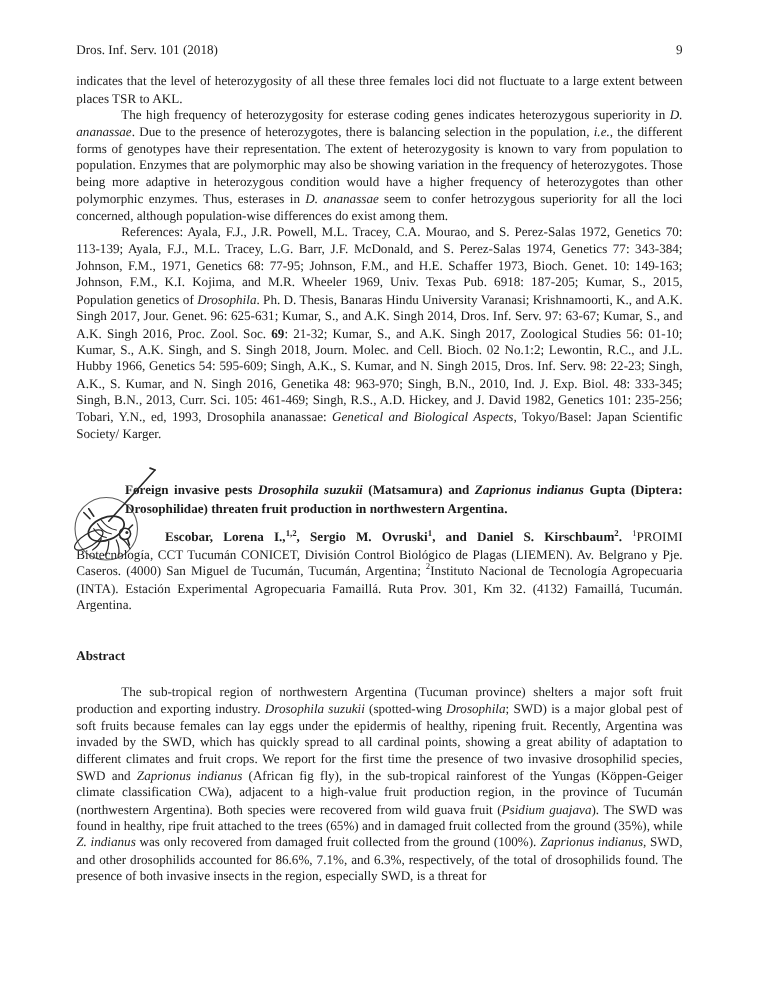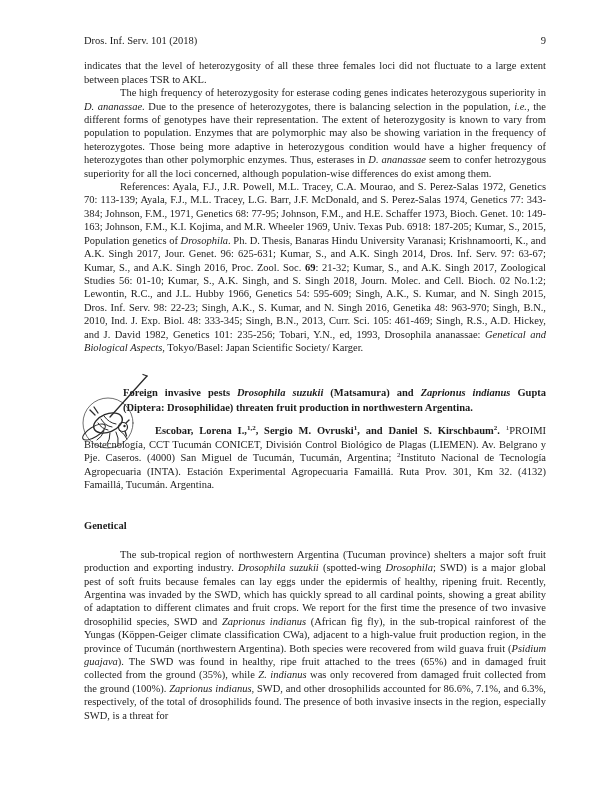--- a/index.html
+++ b/index.html
@@ -2,21 +2,21 @@
 <html><head>
 <meta charset="utf-8">
 <style>
   html,body { margin:0; padding:0; background:#ffffff; }
   .page {
     position:relative;
     width:612px; height:792px;
     margin:0 auto;
     background:#ffffff;
     box-sizing:border-box;
-    padding:34px 66px 30px 84px;
+    padding:34px 66px 30px 61px;
     font-family:"Liberation Serif","DejaVu Serif",serif;
     font-size:10.5px;
     line-height:13.4px;
     color:#1c1c1c;
     overflow:hidden;
   }
   .header { display:flex; margin-bottom:12px; }
   .header .h-left  { flex:1; text-align:left; }
   .header .h-center{ flex:1; text-align:center; }
   .header .h-right { flex:1; text-align:right; }
@@ -91,19 +91,19 @@
 
         <line x1="27" y1="42" x2="22" y2="37"></line>
         <line x1="30" y1="40" x2="26" y2="34"></line>
       </svg>
     </div>
 
     <p class="article-title"><span class="b">Foreign invasive pests </span><span class="i b">Drosophila suzukii</span><span class="b"> (Matsamura) and </span><span class="i b">Zaprionus indianus</span><span class="b"> Gupta (Diptera: Drosophilidae) threaten fruit production in northwestern Argentina.</span></p>
 
     <p class="authors-par"><span class="b u">Escobar, Lorena I.,</span><sup class="b u">1,2</sup><span class="b u">, Sergio M. Ovruski</span><sup class="b u">1</sup><span class="b u">, and Daniel S. Kirschbaum</span><sup class="b u">2</sup><span class="b u">.</span><span>  </span><sup>1</sup><span>PROIMI Biotecnología, CCT Tucumán CONICET, División Control Biológico de Plagas (LIEMEN). Av. Belgrano y Pje. Caseros. (4000) San Miguel de Tucumán, Tucumán, Argentina;  </span><sup>2</sup><span>Instituto Nacional de Tecnología Agropecuaria (INTA). Estación Experimental Agropecuaria Famaillá. Ruta Prov. 301, Km 32. (4132) Famaillá, Tucumán. Argentina.</span></p>
 
-    <p class="abstract-heading">Genetical</p>
+    <p class="abstract-heading">Abstract</p>
 
     <p class="ind abstract-par"><span>The sub-tropical region of northwestern Argentina (Tucuman province) shelters a major soft fruit production and exporting industry.  </span><span class="i">Drosophila suzukii</span><span> (spotted-wing </span><span class="i">Drosophila</span><span>; SWD) is a major global pest of soft fruits because females can lay eggs under the epidermis of healthy, ripening fruit.  Recently, Argentina was invaded by the SWD, which has quickly spread to all cardinal points, showing a great ability of adaptation to different climates and fruit crops.  We report for the first time the presence of two invasive drosophilid species, SWD and </span><span class="i">Zaprionus indianus</span><span> (African fig fly), in the sub-tropical rainforest of the Yungas (Köppen-Geiger climate classification CWa), adjacent to a high-value fruit production region, in the province of Tucumán (northwestern Argentina).  Both species were recovered from wild guava fruit (</span><span class="i">Psidium guajava</span><span>).  The SWD was found in healthy, ripe fruit attached to the trees (65%) and in damaged fruit collected from the ground (35%), while </span><span class="i">Z. indianus</span><span> was only recovered from damaged fruit collected from the ground (100%).  </span><span class="i">Zaprionus indianus</span><span>, SWD, and other drosophilids accounted for 86.6%, 7.1%, and 6.3%, respectively, of the total of drosophilids found.  The presence of both invasive insects in the region, especially SWD, is a threat for</span></p>
 
   </div>
 
 </div>
 
 </body></html>

